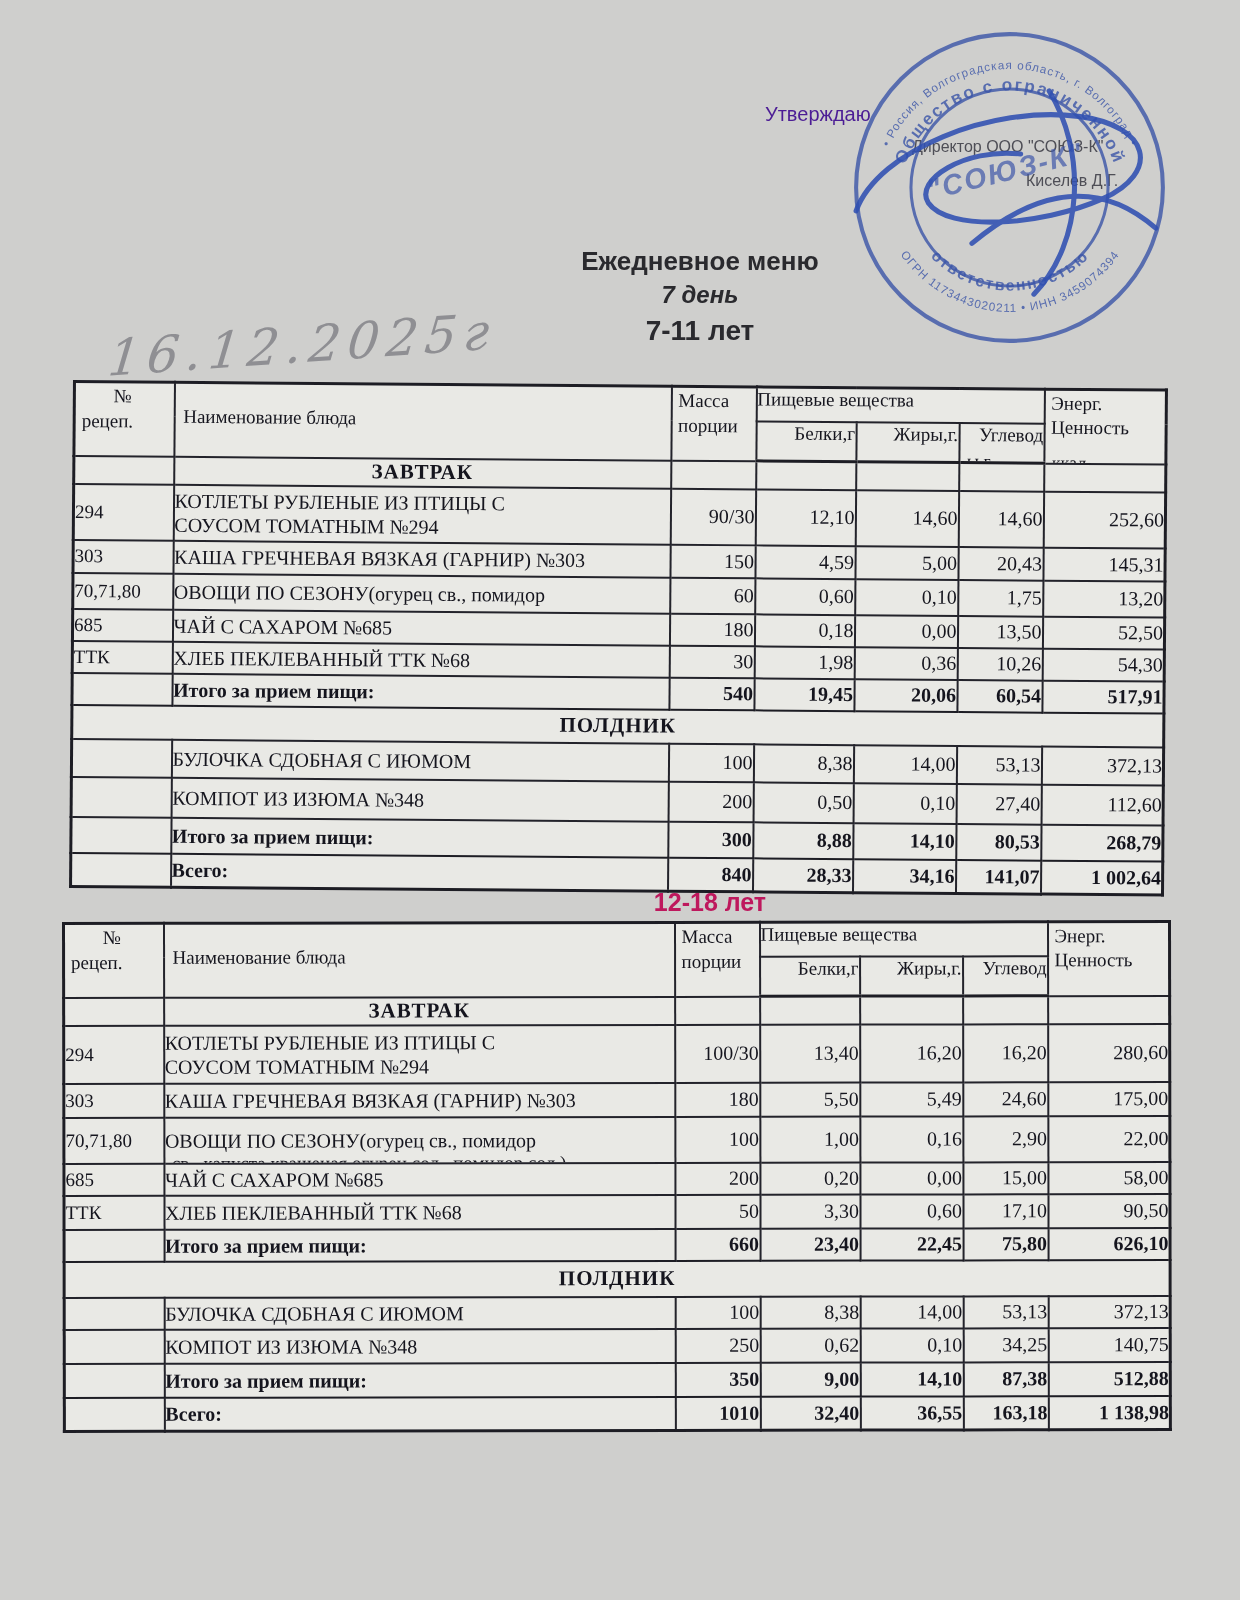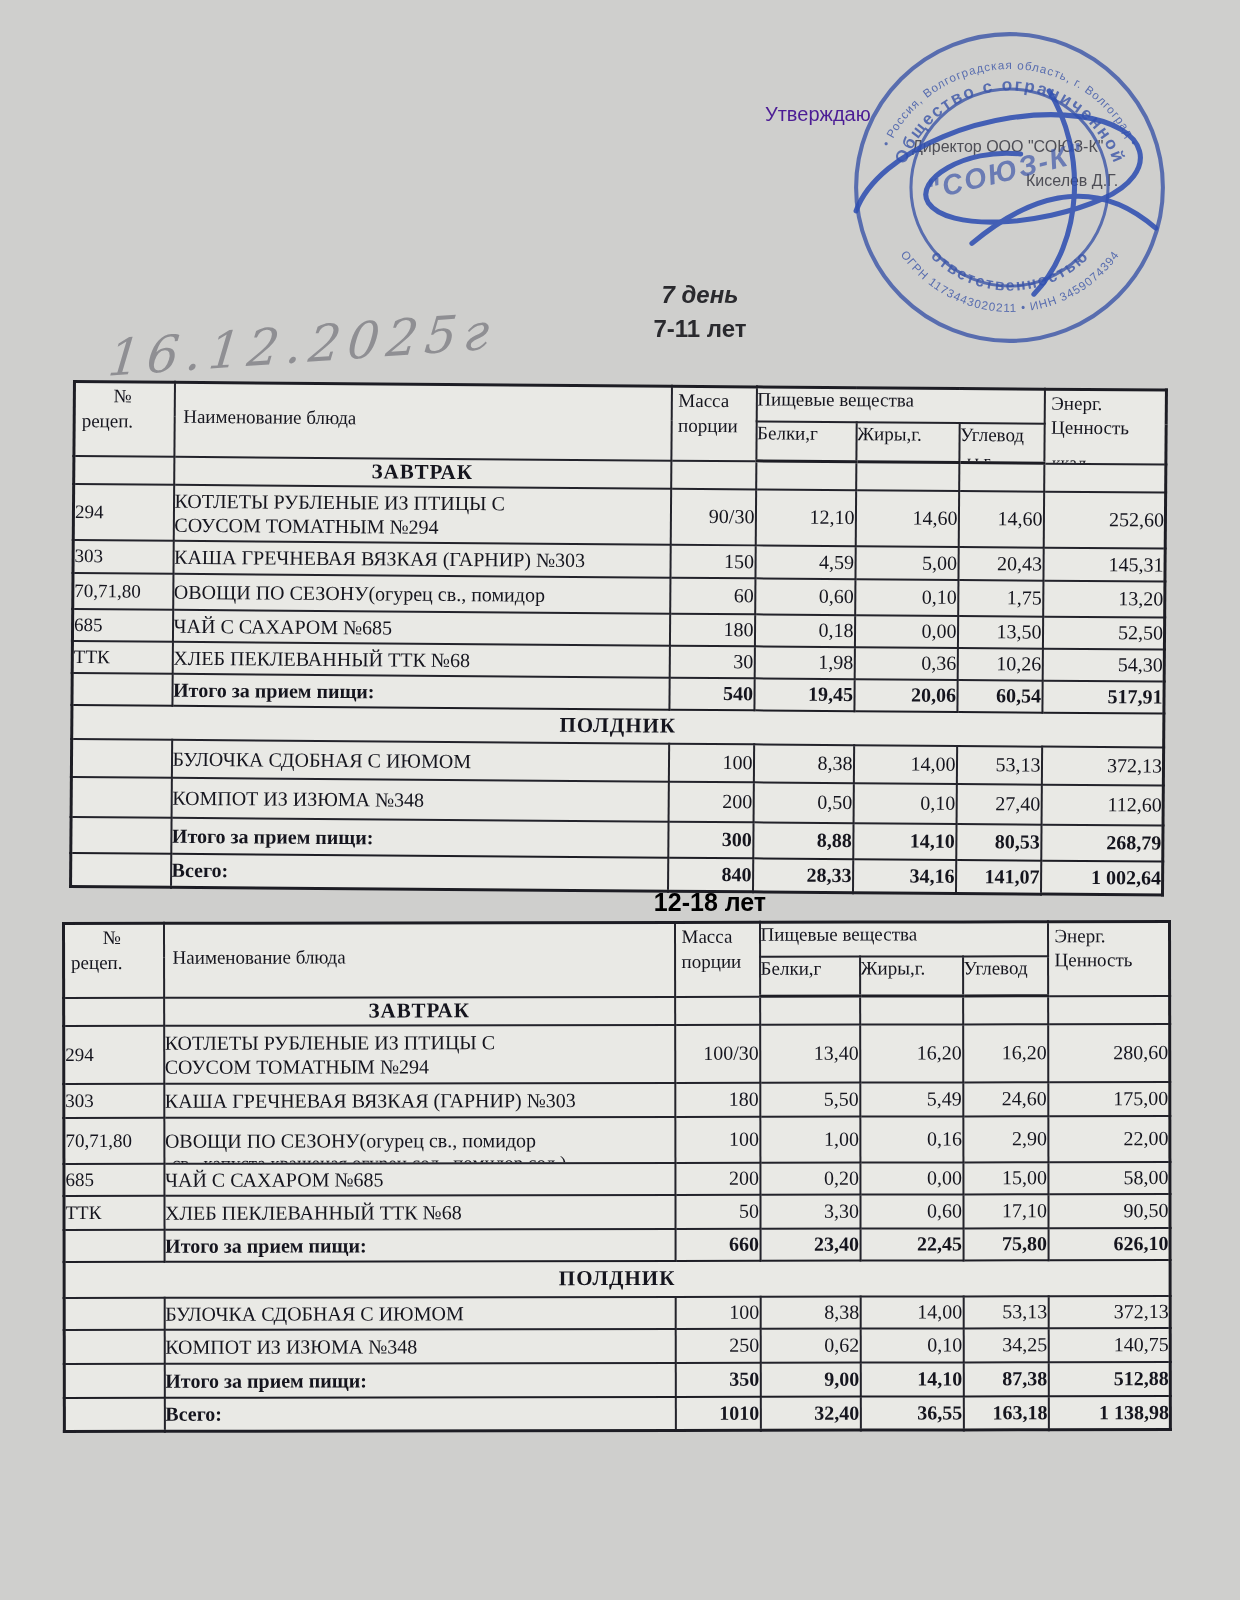--- a/index.html
+++ b/index.html
@@ -22,42 +22,42 @@
   .hand-date{position:absolute;left:108px;top:316px;z-index:3;
              font-family:"DejaVu Serif",serif;font-style:italic;
              font-size:50px;color:#85858a;letter-spacing:7px;
              transform:rotate(-4deg) skewX(-10deg);opacity:.85;}
 
   
   .title-line{position:absolute;left:430px;width:540px;text-align:center;
               font-family:"Liberation Sans",sans-serif;color:#2a2a2e;}
   .t-menu{top:246px;font-size:26px;font-weight:bold;}
   .t-day{top:281px;font-size:24px;font-weight:bold;font-style:italic;}
-  .t-age{top:315px;font-size:24px;font-weight:bold;}
+  .t-age{top:315px;font-size:28px;font-weight:bold;}
   .t-note{top:352px;font-size:18px;}
   .t-age2{position:absolute;left:430px;top:888px;width:560px;text-align:center;
-          font-family:"Liberation Sans",sans-serif;font-size:25px;font-weight:bold;color:#000000;}
+          font-family:"Liberation Sans",sans-serif;font-size:25px;font-weight:bold;color:#be185d;}
 
   
   table.menu{position:absolute;border-collapse:collapse;table-layout:fixed;
              background:#e9e9e5;border:3px solid #1d1d24;color:#15151e;}
   .t1{left:73px;top:380px;width:1092px;transform:rotate(.45deg);transform-origin:top left;}
   .t2{left:62px;top:922px;width:1106px;transform:rotate(-.1deg);transform-origin:top left;}
   table.menu td,table.menu th{border:2px solid #23232b;padding:0;vertical-align:middle;
              font-weight:normal;overflow:hidden;}
   table.menu th{vertical-align:top;text-align:left;font-size:19px;position:relative;}
   .hl{line-height:22px;padding:2px 4px 0 6px;}
   .hl.c{text-align:center;padding-left:0;}
   .hl.gap{margin-top:1px;}
   .h-name{padding:22px 0 0 8px;}
   .h-group{text-align:center;padding-top:5px;border-bottom:2px solid #23232b;}
   .h-sub{padding:8px 0 0 6px;}
   .clip{position:absolute;bottom:-1px;left:7px;height:11px;overflow:hidden;
         font-size:18px;line-height:20px;white-space:nowrap;}
-  thead tr:last-child th{border-bottom:3px solid #1d1d24;}
+  thead tr:last-child th{border-bottom:3px solid #1d1d24;text-align:right;}
 
   td.num{text-align:left;font-size:19px;}
   td.name{text-align:left;padding-left:7px;font-size:20px;position:relative;}
   td.m{text-align:right;font-size:20px;}
   td.v{text-align:right;padding-right:7px;font-size:20px;}
   .name .l2{line-height:24px;}
   .clip2{position:absolute;bottom:-1px;left:7px;right:2px;height:12px;overflow:hidden;
          font-size:19px;line-height:23px;white-space:nowrap;}
   tr.sec td.name{text-align:center;font-weight:bold;font-size:21px;letter-spacing:1px;}
   tr.merged td{text-align:center;font-weight:bold;font-size:21px;letter-spacing:1px;}
@@ -94,20 +94,21 @@
     </g>
     <g stroke="#3050b2" stroke-width="5" fill="none" stroke-linecap="round" opacity="0.88">
       <path d="M 6 180 C 28 120 140 76 225 87 C 296 96 306 142 249 168 C 186 196 96 200 77 172 C 63 150 112 118 168 124"></path>
       <path d="M 196 62 C 232 120 231 210 181 262"></path>
       <path d="M 120 212 C 170 170 236 140 301 197"></path>
     </g>
   </svg>
 
   <div class="hand-date">16.12.2025г</div>
 
+  <div class="title-line t-menu">Ежедневное меню</div>
   <div class="title-line t-day">7 день</div>
   <div class="title-line t-age">7-11 лет</div>
 
   <table class="menu t1">
       <colgroup>
         <col style="width: 100px;">
         <col style="width: 497px;">
         <col style="width: 85px;">
         <col style="width: 100px;">
         <col style="width: 103px;">

